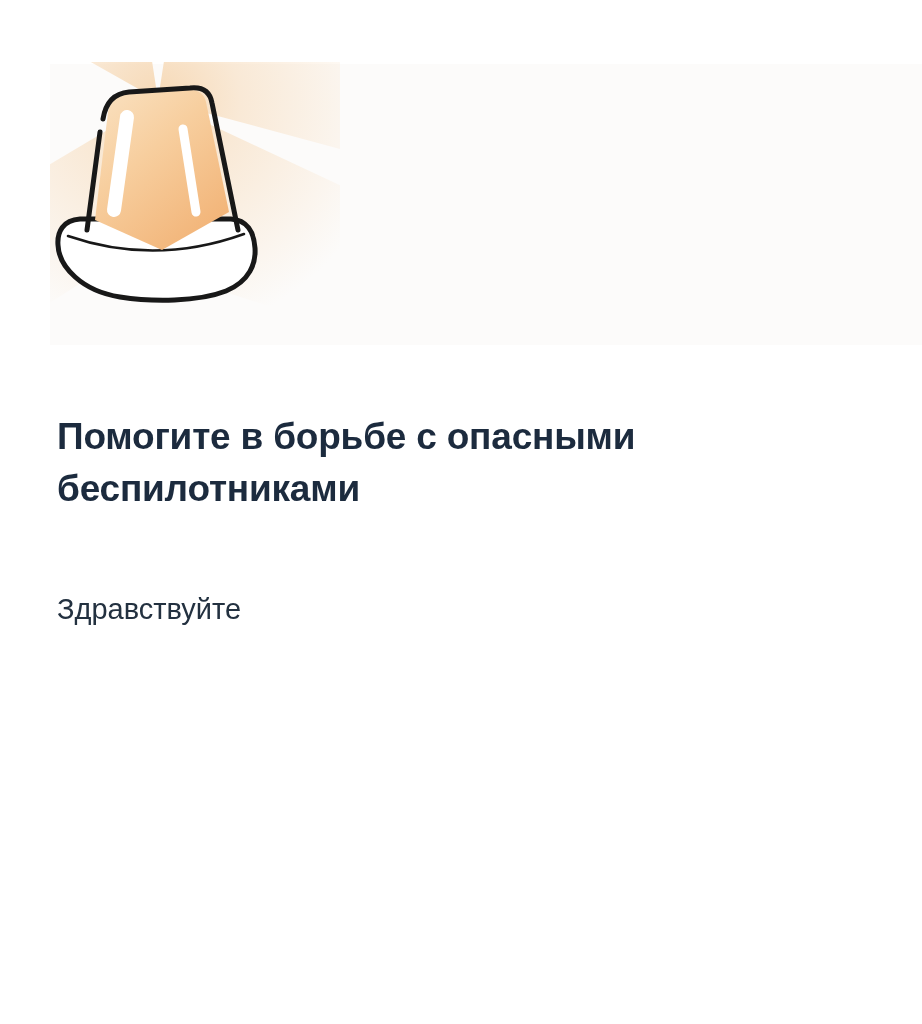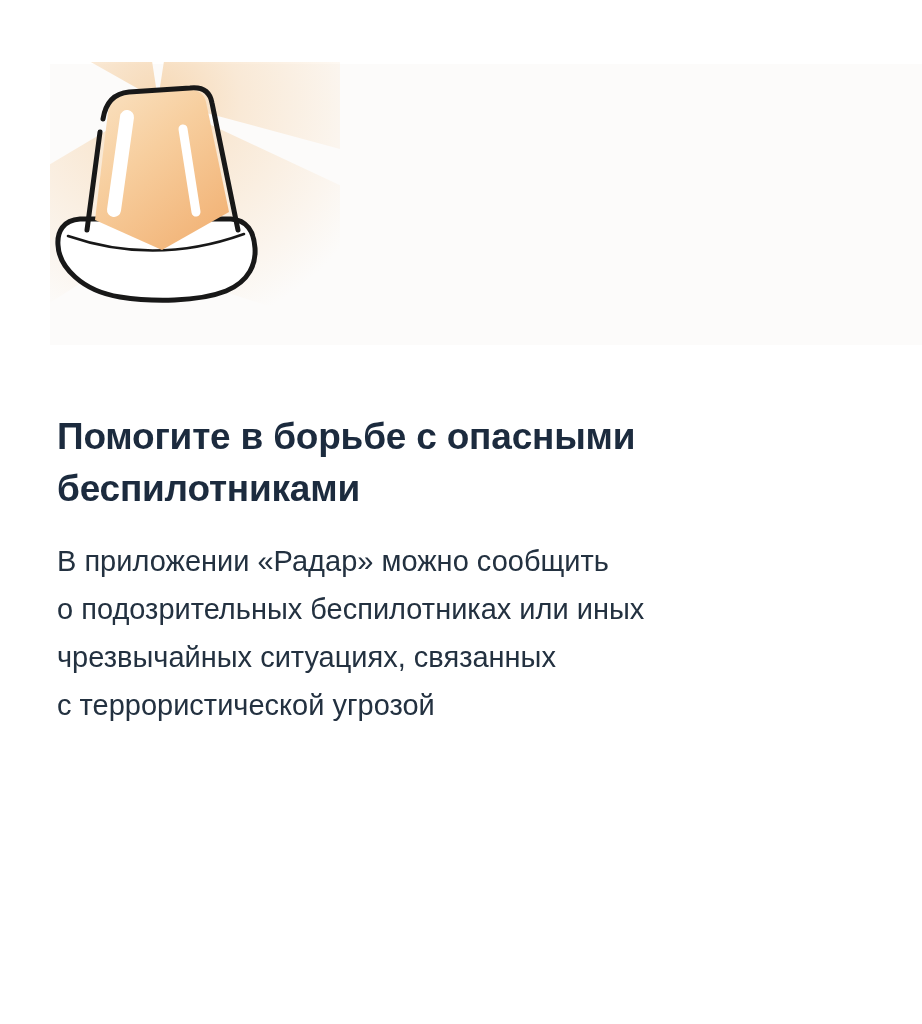--- a/index.html
+++ b/index.html
@@ -103,21 +103,18 @@
         <path d="M 50,70 L 37,168" fill="none" stroke="#181818" stroke-width="5" stroke-linecap="round"></path>
         <path d="M 53,57 Q 57,32 79,30 L 140,26 Q 159,24 162,41 L 188,168" fill="none" stroke="#181818" stroke-width="5" stroke-linecap="round"></path>
       </g>
     </svg>
   </div>
 
   <div class="content">
     <h1 class="page-title">Помогите в борьбе с опасными
 беспилотниками</h1>
 
+    <p class="body-text greeting">Здравствуйте</p>
 
-    <p class="body-text">В приложении «Радар» можно сообщить
-о подозрительных беспилотниках или иных
-чрезвычайных ситуациях, связанных
-с террористической угрозой</p>
 
   </div>
 
 </div>
 
 </body></html>

